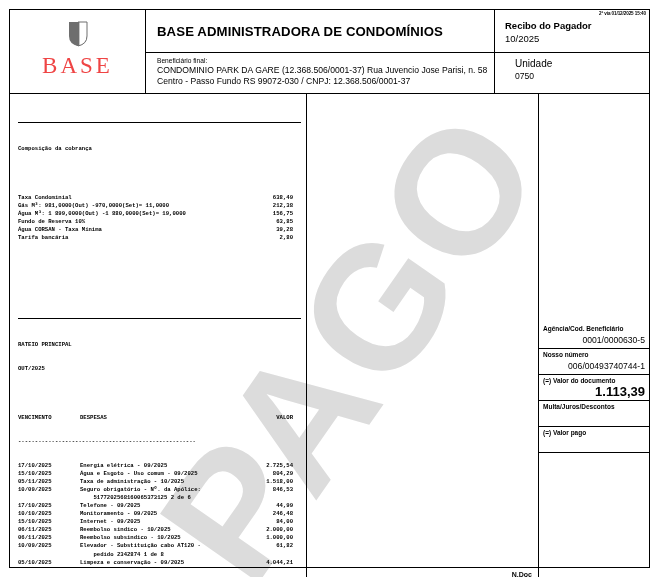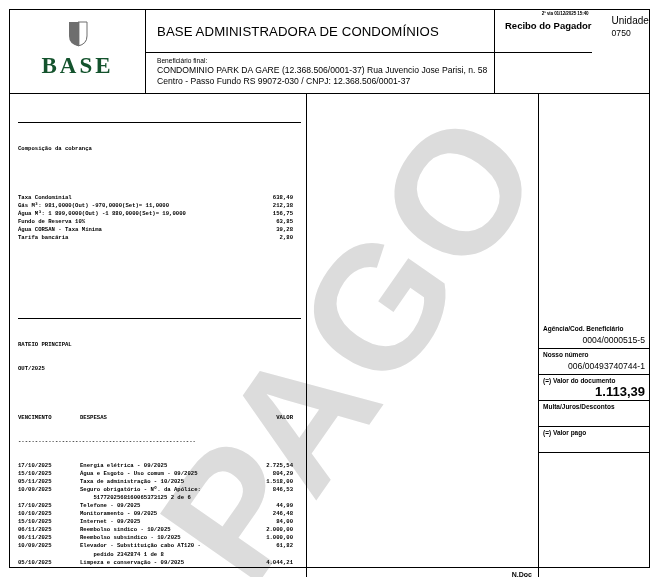--- a/index.html
+++ b/index.html
@@ -81,60 +81,60 @@
     padding-bottom: 4px;
   }
   .logo-mark {
     width: 20px;
     height: 26px;
     margin-bottom: 6px;
   }
   .logo-word {
     font-family: "Liberation Serif", serif;
     font-size: 23px;
-    font-weight: bold;
+    font-weight: normal;
     letter-spacing: 3px;
-    color: #14532d;
+    color: #ef4444;
   }
   .hdr-mid {
     flex: 1;
     display: flex;
     flex-direction: column;
   }
   .hdr-mid-top {
     height: 43px;
     box-sizing: border-box;
     border-bottom: 1px solid #000;
     display: flex;
     align-items: center;
     padding-left: 11px;
   }
   .hdr-title {
     font-size: 13.2px;
-    font-weight: normal;
+    font-weight: bold;
     letter-spacing: 0.1px;
   }
   .hdr-mid-bot {
     flex: 1;
     padding: 4px 0 0 11px;
     line-height: 1.25;
   }
   .ben-label {
     font-size: 6.6px;
   }
   .ben-line {
     font-size: 8.6px;
     white-space: nowrap;
   }
   .hdr-right {
     width: 155px;
     box-sizing: border-box;
     border-left: 1px solid #000;
     display: flex;
-    flex-direction: row;
+    flex-direction: column;
   }
   .hdr-right-top {
     height: 43px;
     box-sizing: border-box;
     border-bottom: 1px solid #000;
     position: relative;
     padding-left: 10px;
   }
   .via-stamp {
     position: absolute;
@@ -327,20 +327,21 @@
           <div class="ben-label">Beneficiário final:</div>
           <div class="ben-line">CONDOMINIO PARK DA GARE (12.368.506/0001-37) Rua Juvencio Jose Parisi, n. 58</div>
           <div class="ben-line">Centro - Passo Fundo RS 99072-030 / CNPJ: 12.368.506/0001-37</div>
         </div>
       </div>
 
       <div class="hdr-right">
         <div class="hdr-right-top">
           <div class="via-stamp">2ª via 01/12/2025 15:40</div>
           <div class="recibo-t">Recibo do Pagador</div>
+          <div class="recibo-v">10/2025</div>
         </div>
         <div class="hdr-right-bot">
           <div class="unid-t">Unidade</div>
           <div class="unid-v">0750</div>
         </div>
       </div>
     </div>
 
     <div class="body-area">
 
@@ -369,21 +370,21 @@
         </div>
       </div>
 
       <div class="col-mid"></div>
 
       <div class="col-right">
         <div class="right-top-block"></div>
         <div id="fields-list">
             <div class="fld">
               <div class="fld-label">Agência/Cod. Beneficiário</div>
-              <div class="fld-value small">0004/0000515-5</div>
+              <div class="fld-value small">0001/0000630-5</div>
             </div>
             <div class="fld">
               <div class="fld-label">Nosso número</div>
               <div class="fld-value small">006/00493740744-1</div>
             </div>
             <div class="fld">
               <div class="fld-label">(=) Valor do documento</div>
               <div class="fld-value fld-big">1.113,39</div>
             </div>
             <div class="fld">

